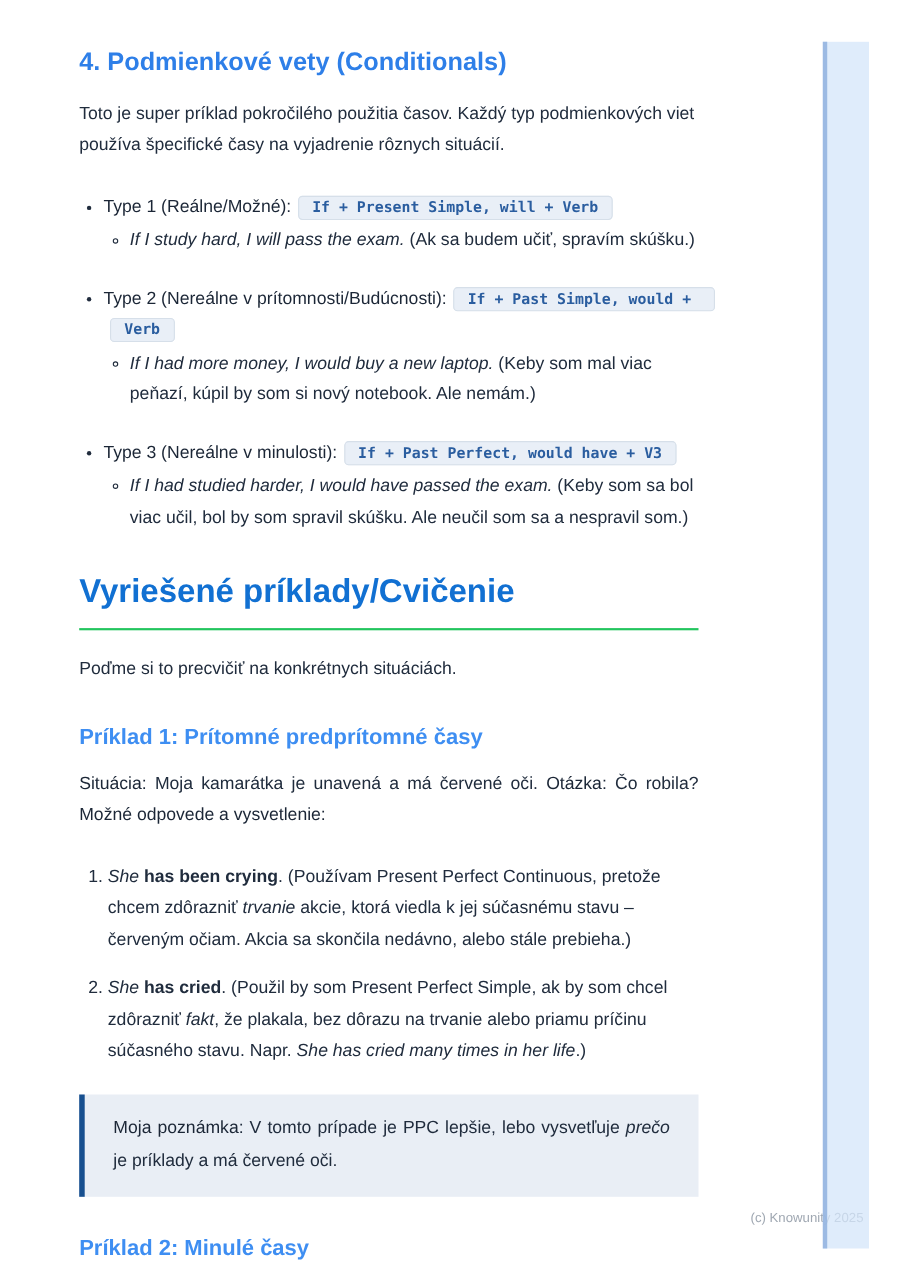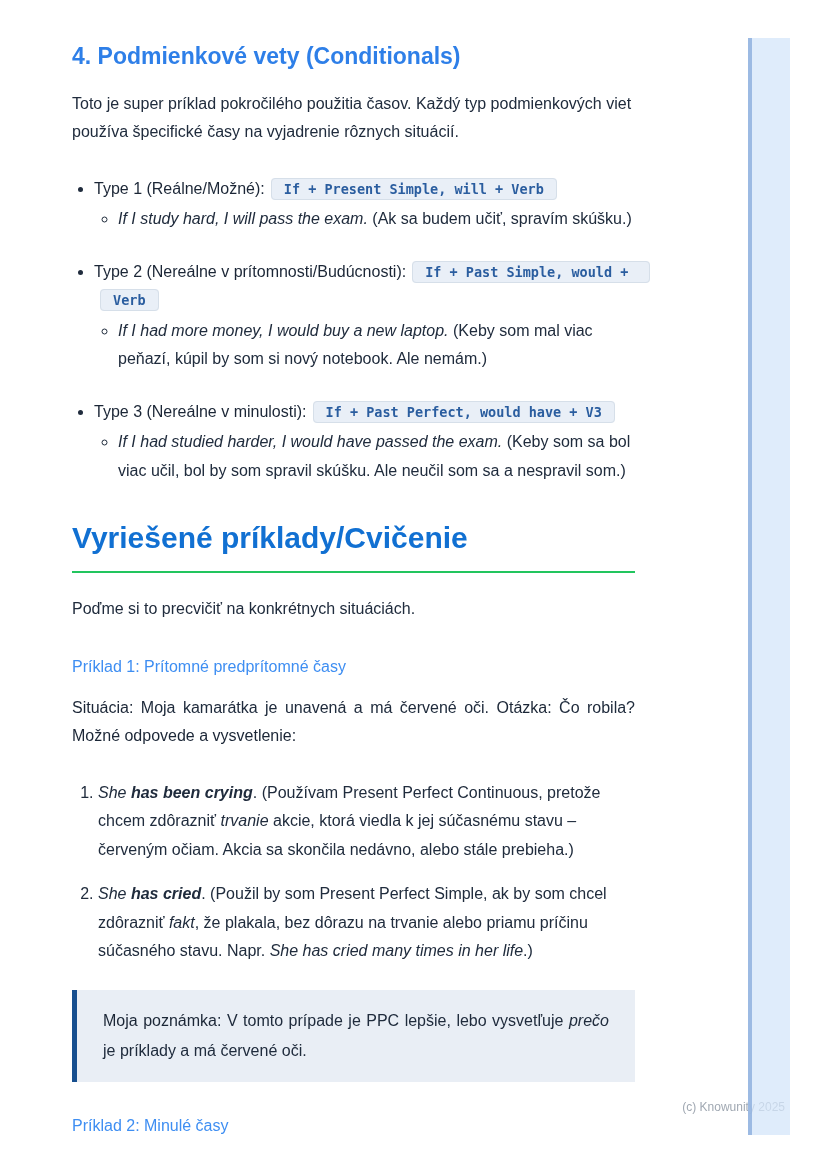--- a/index.html
+++ b/index.html
@@ -22,21 +22,21 @@
     font-size: 23px;
     font-weight: bold;
     color: #2e7fe8;
     line-height: 1.3;
     margin-bottom: 18px;
   }
   p.body { margin-bottom: 28px; }
   p.just { text-align: justify; }
   b, strong { font-weight: normal; color: #1b2636; }
   em, .i { font-style: italic; }
-  .bi { font-style: italic; font-weight: bold; }
+  .bi { font-weight: bold; }
 
   ul.types {
     list-style: disc;
     padding-left: 22px;
     margin-bottom: 34px;
   }
   ul.types > li { margin-bottom: 24px; }
   ul.types > li:last-child { margin-bottom: 0; }
   ul.types ul {
     list-style: circle;
@@ -62,22 +62,22 @@
     font-size: 30px;
     font-weight: bold;
     color: #1170d2;
     line-height: 1.25;
     margin-top: 34px;
     padding-bottom: 14px;
     border-bottom: 2px solid #22c55e;
     margin-bottom: 22px;
   }
   h3.ex {
-    font-size: 16px;
-    font-weight: normal;
+    font-size: 20px;
+    font-weight: bold;
     color: #3e8ef2;
     line-height: 1.3;
     margin-top: 34px;
     margin-bottom: 16px;
   }
   ol.answers {
     padding-left: 26px;
     margin-bottom: 6px;
   }
   ol.answers > li { margin-bottom: 16px; }

